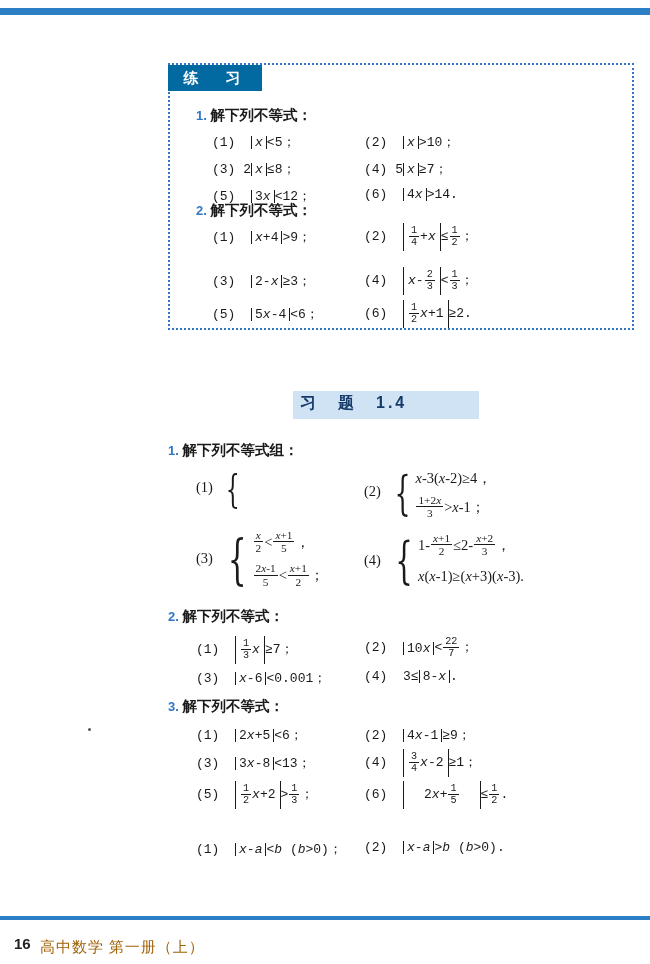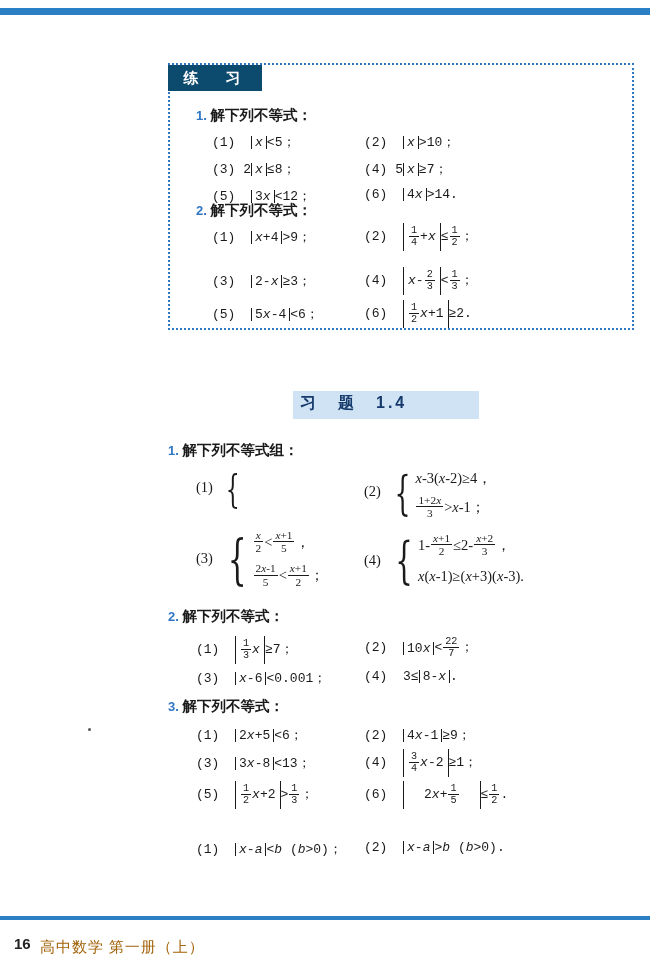--- a/index.html
+++ b/index.html
@@ -39,21 +39,21 @@
     height: 267px;
     border: 2px dotted #2f76c4;
     box-sizing: border-box;
   }
   .practice-header {
     position: absolute;
     left: 168px;
     top: 65px;
     width: 94px;
     height: 26px;
-    background: #0c4a6e;
+    background: #0369a1;
     color: #ffffff;
     font-family: "Liberation Sans", sans-serif;
     font-weight: bold;
     font-size: 15px;
     letter-spacing: 6px;
     text-align: center;
     line-height: 26px;
   }
 
   

